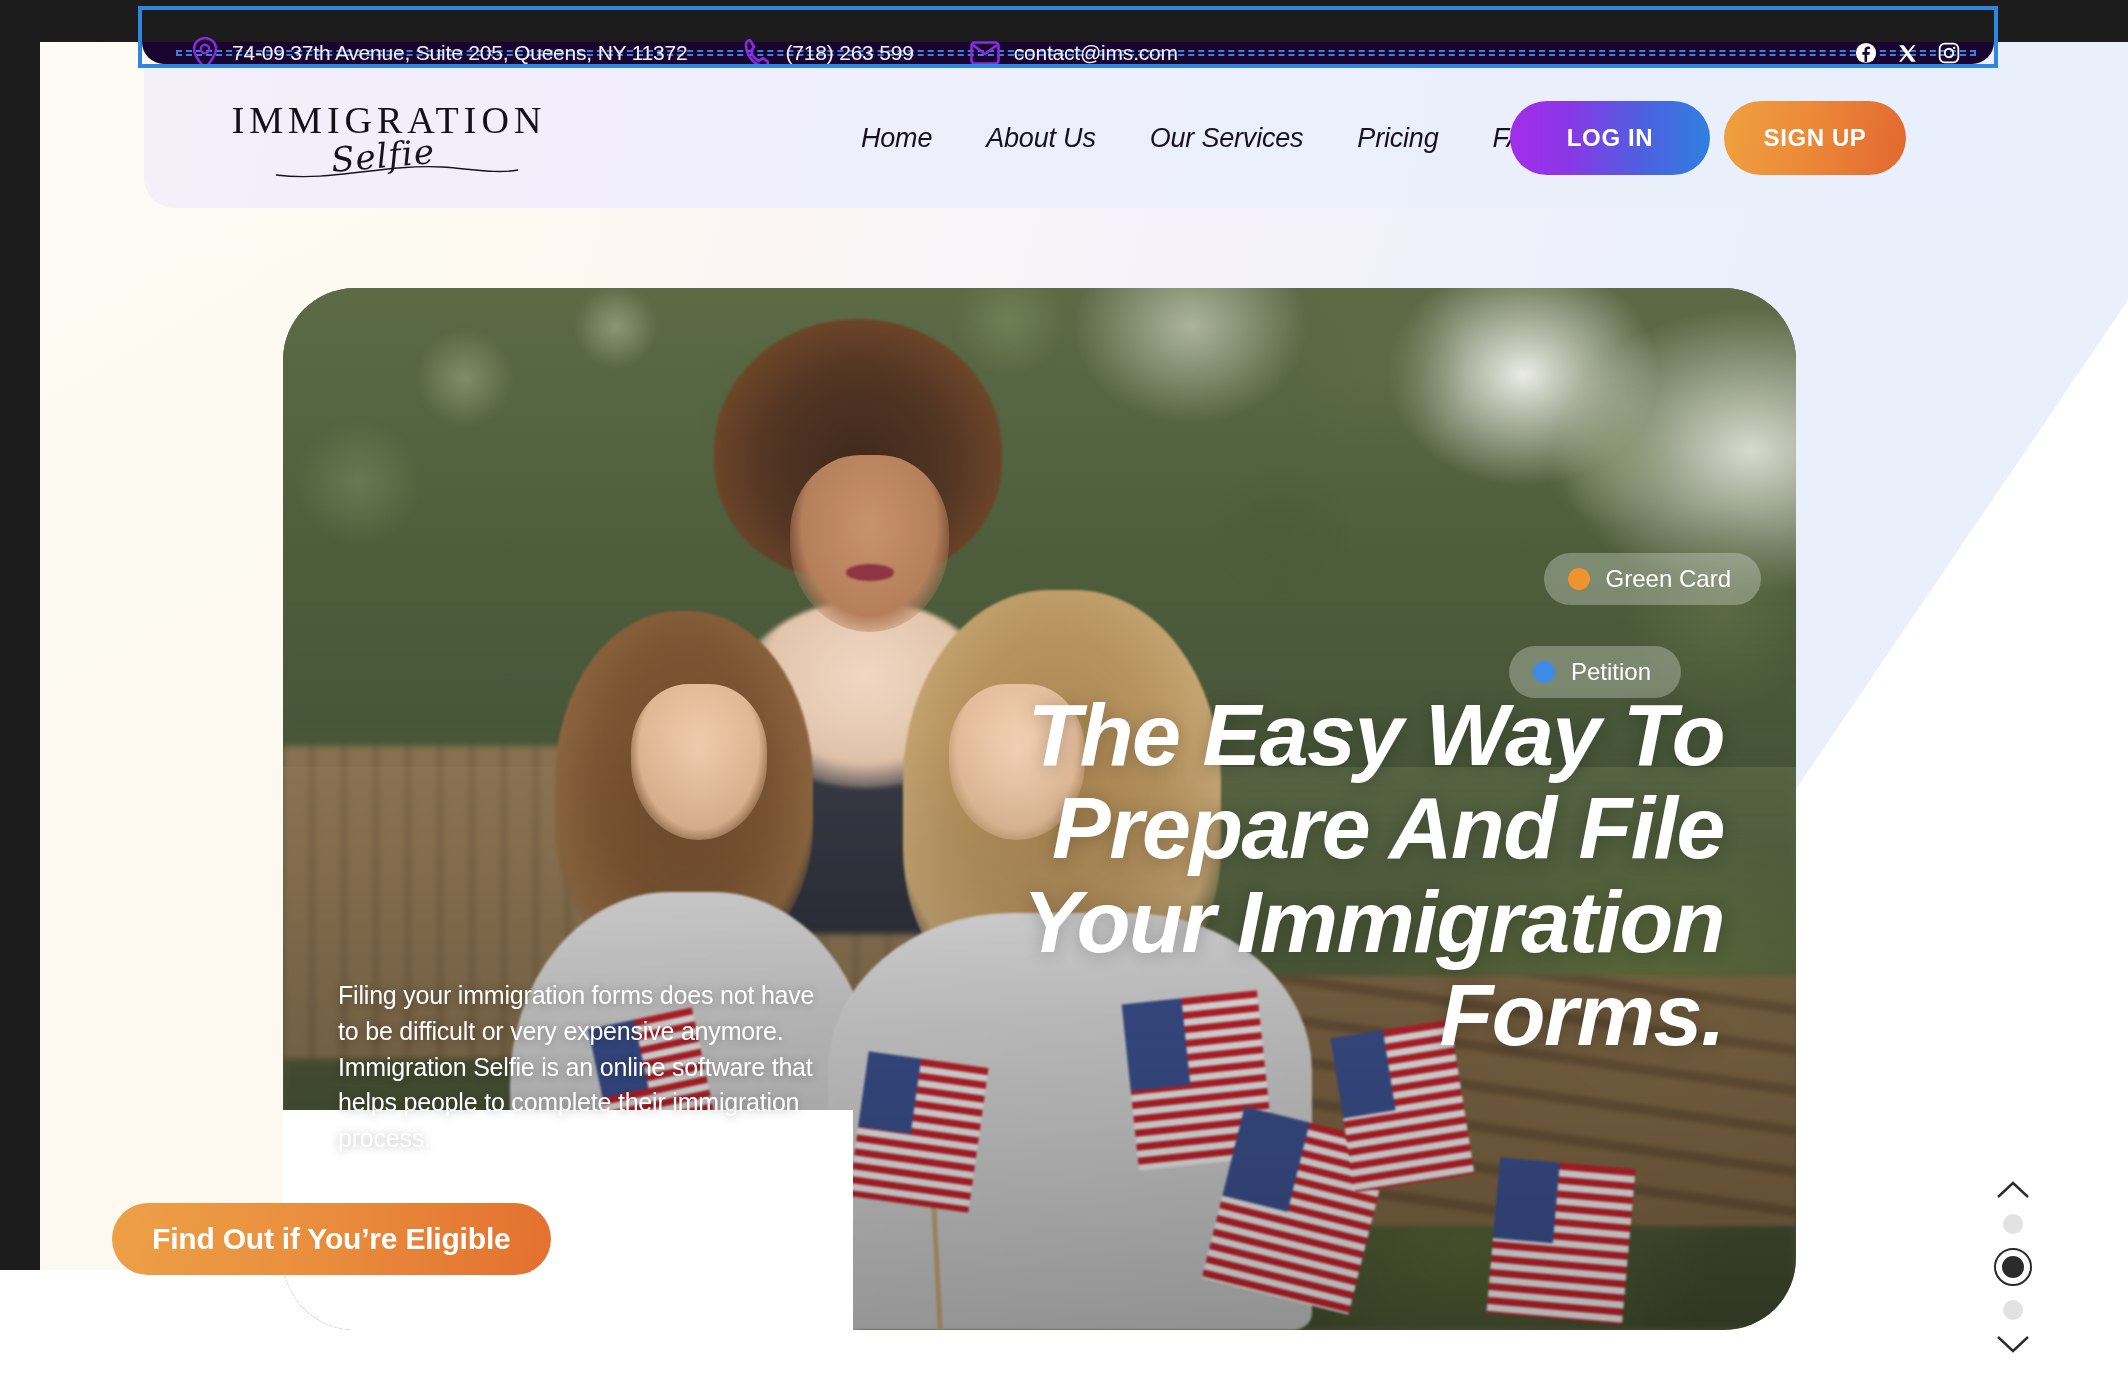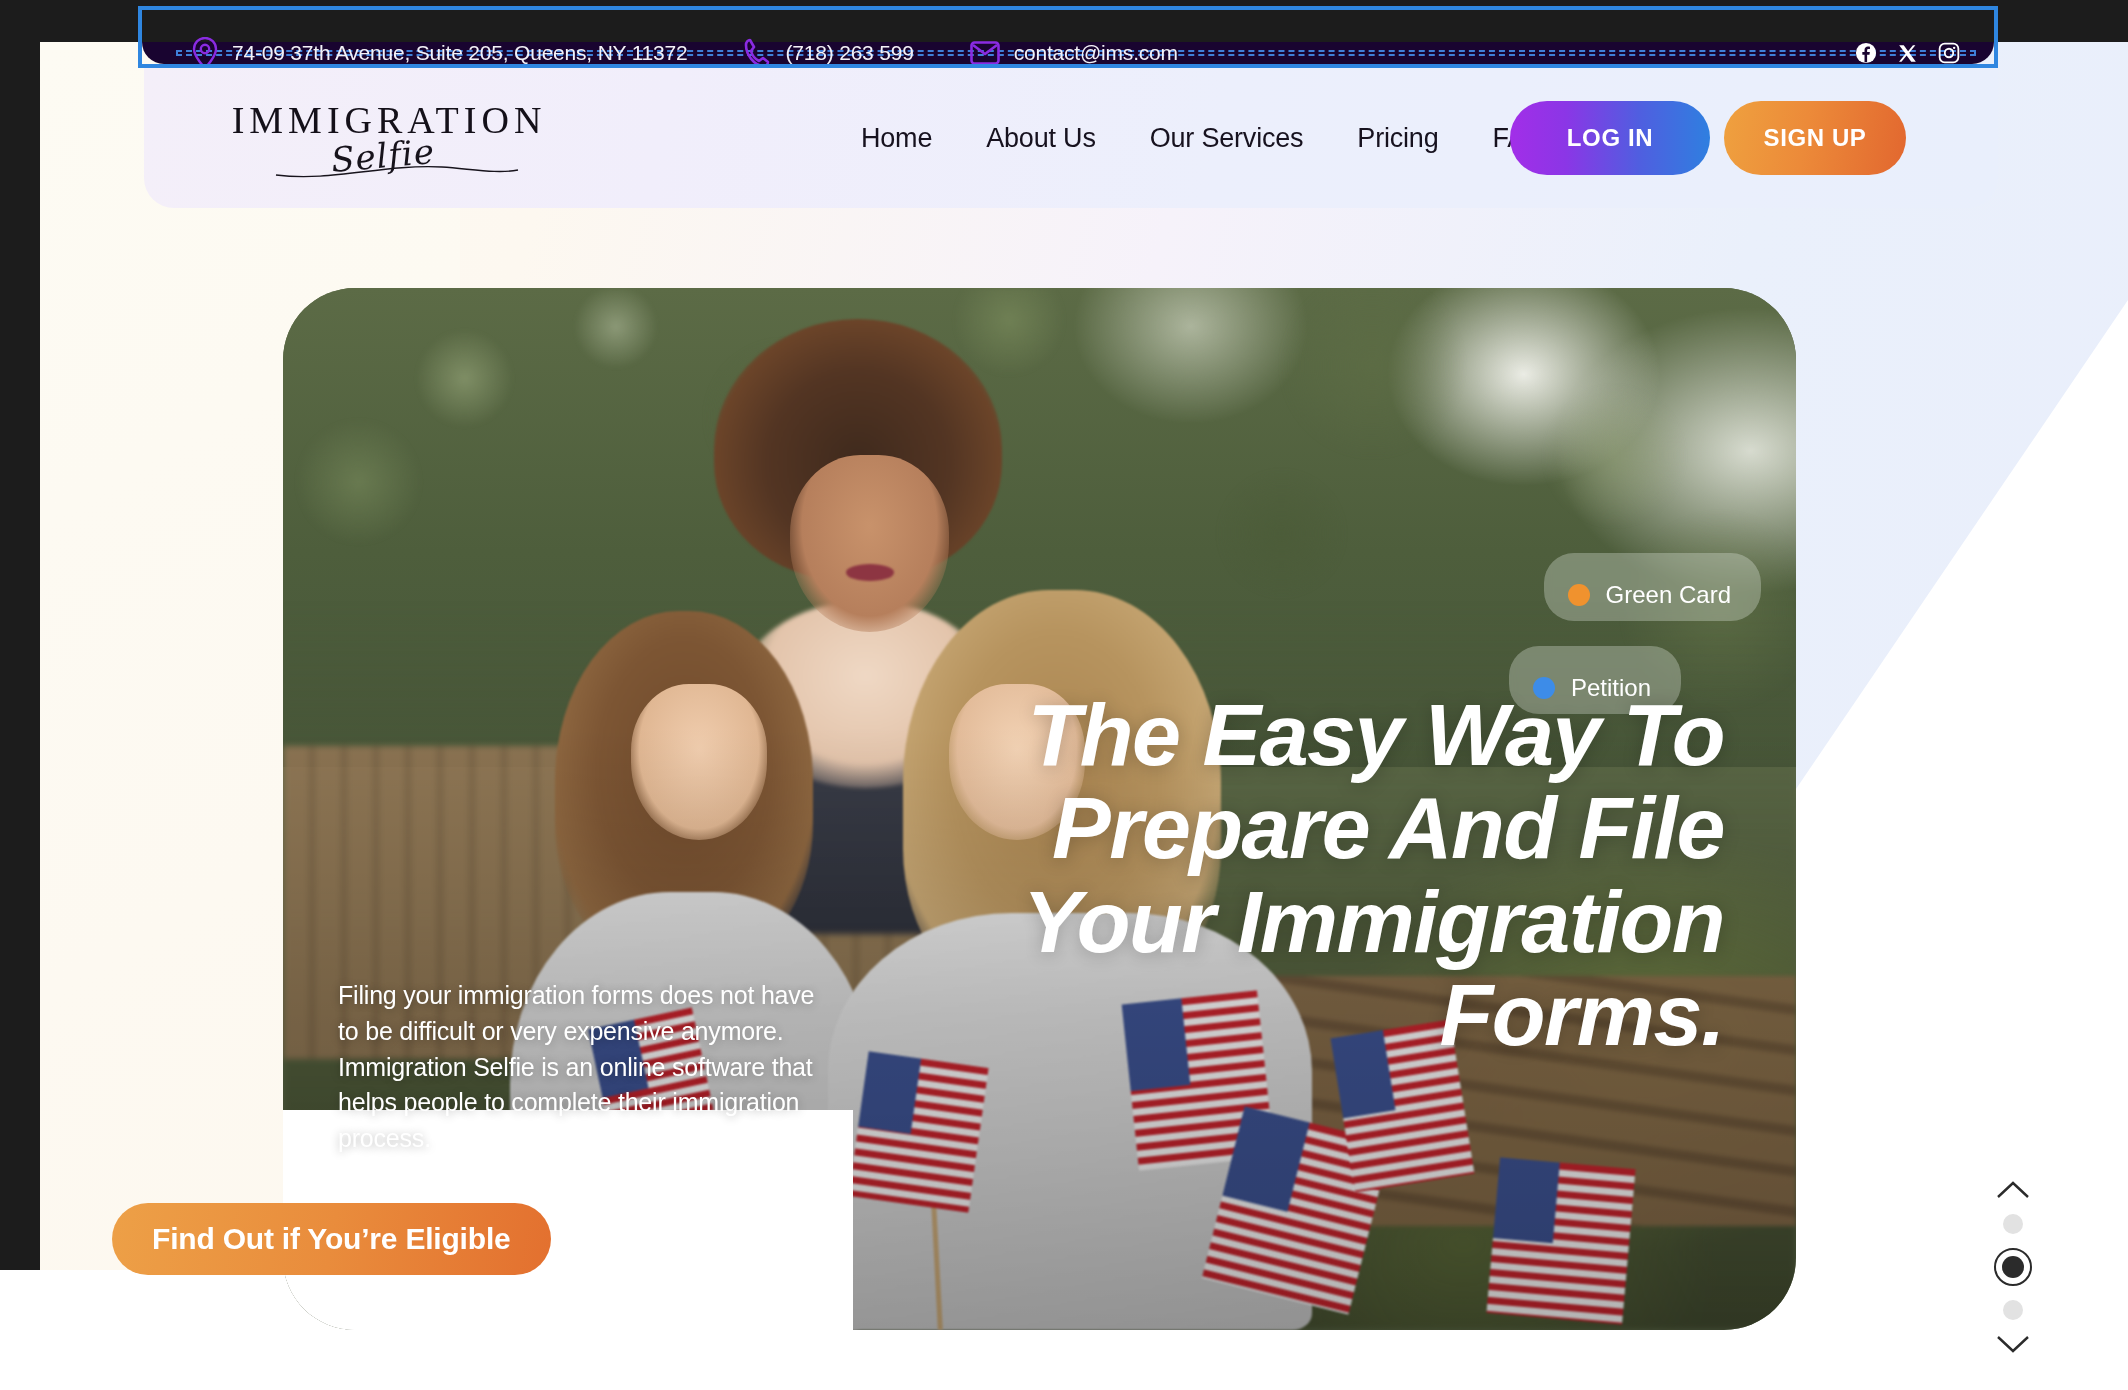--- a/index.html
+++ b/index.html
@@ -90,21 +90,21 @@
   .logo-swash{
     position:absolute;left:48px;top:70px;width:250px;height:22px;
     pointer-events:none;
   }
   .nav{
     position:absolute;left:690px;top:0;height:140px;
     display:flex;align-items:center;gap:0;
   }
   .nav a{
     color:#17121f;font-size:27px;text-decoration:none;
-    padding:0 27px;white-space:nowrap;letter-spacing:-0.2px;
+    padding:0 27px;white-space:nowrap;letter-spacing:-0.2px;font-style:italic;
   }
   .btns{
     position:absolute;right:92px;top:50%;transform:translateY(-50%);
     display:flex;align-items:flex-start;gap:14px;
   }
   .btn{
     border:none;border-radius:60px;color:#fff;
     font-size:24px;font-weight:bold;letter-spacing:0.6px;
     display:flex;align-items:center;justify-content:center;
     cursor:pointer;
@@ -262,21 +262,21 @@
     border-bottom-left-radius:72px;
   }
   .hero-notch-fill{
     position:absolute;left:-130px;bottom:-120px;width:700px;height:340px;
     background:#ffffff;
   }
 
   .badge{
     position:absolute;
     display:flex;align-items:center;gap:16px;
-    padding:16px 30px 0 24px;height:52px;
+    padding:0 30px 0 24px;height:52px;
     border-radius:30px;
     background:rgba(240,244,238,.30);
     color:#ffffff;font-size:24px;
     backdrop-filter:blur(4px);
     white-space:nowrap;
   }
   .badge .dot{width:22px;height:22px;border-radius:50%;flex:none;}
   .badge-green{right:35px;top:265px;}
   .badge-pet{right:115px;top:358px;}
 

